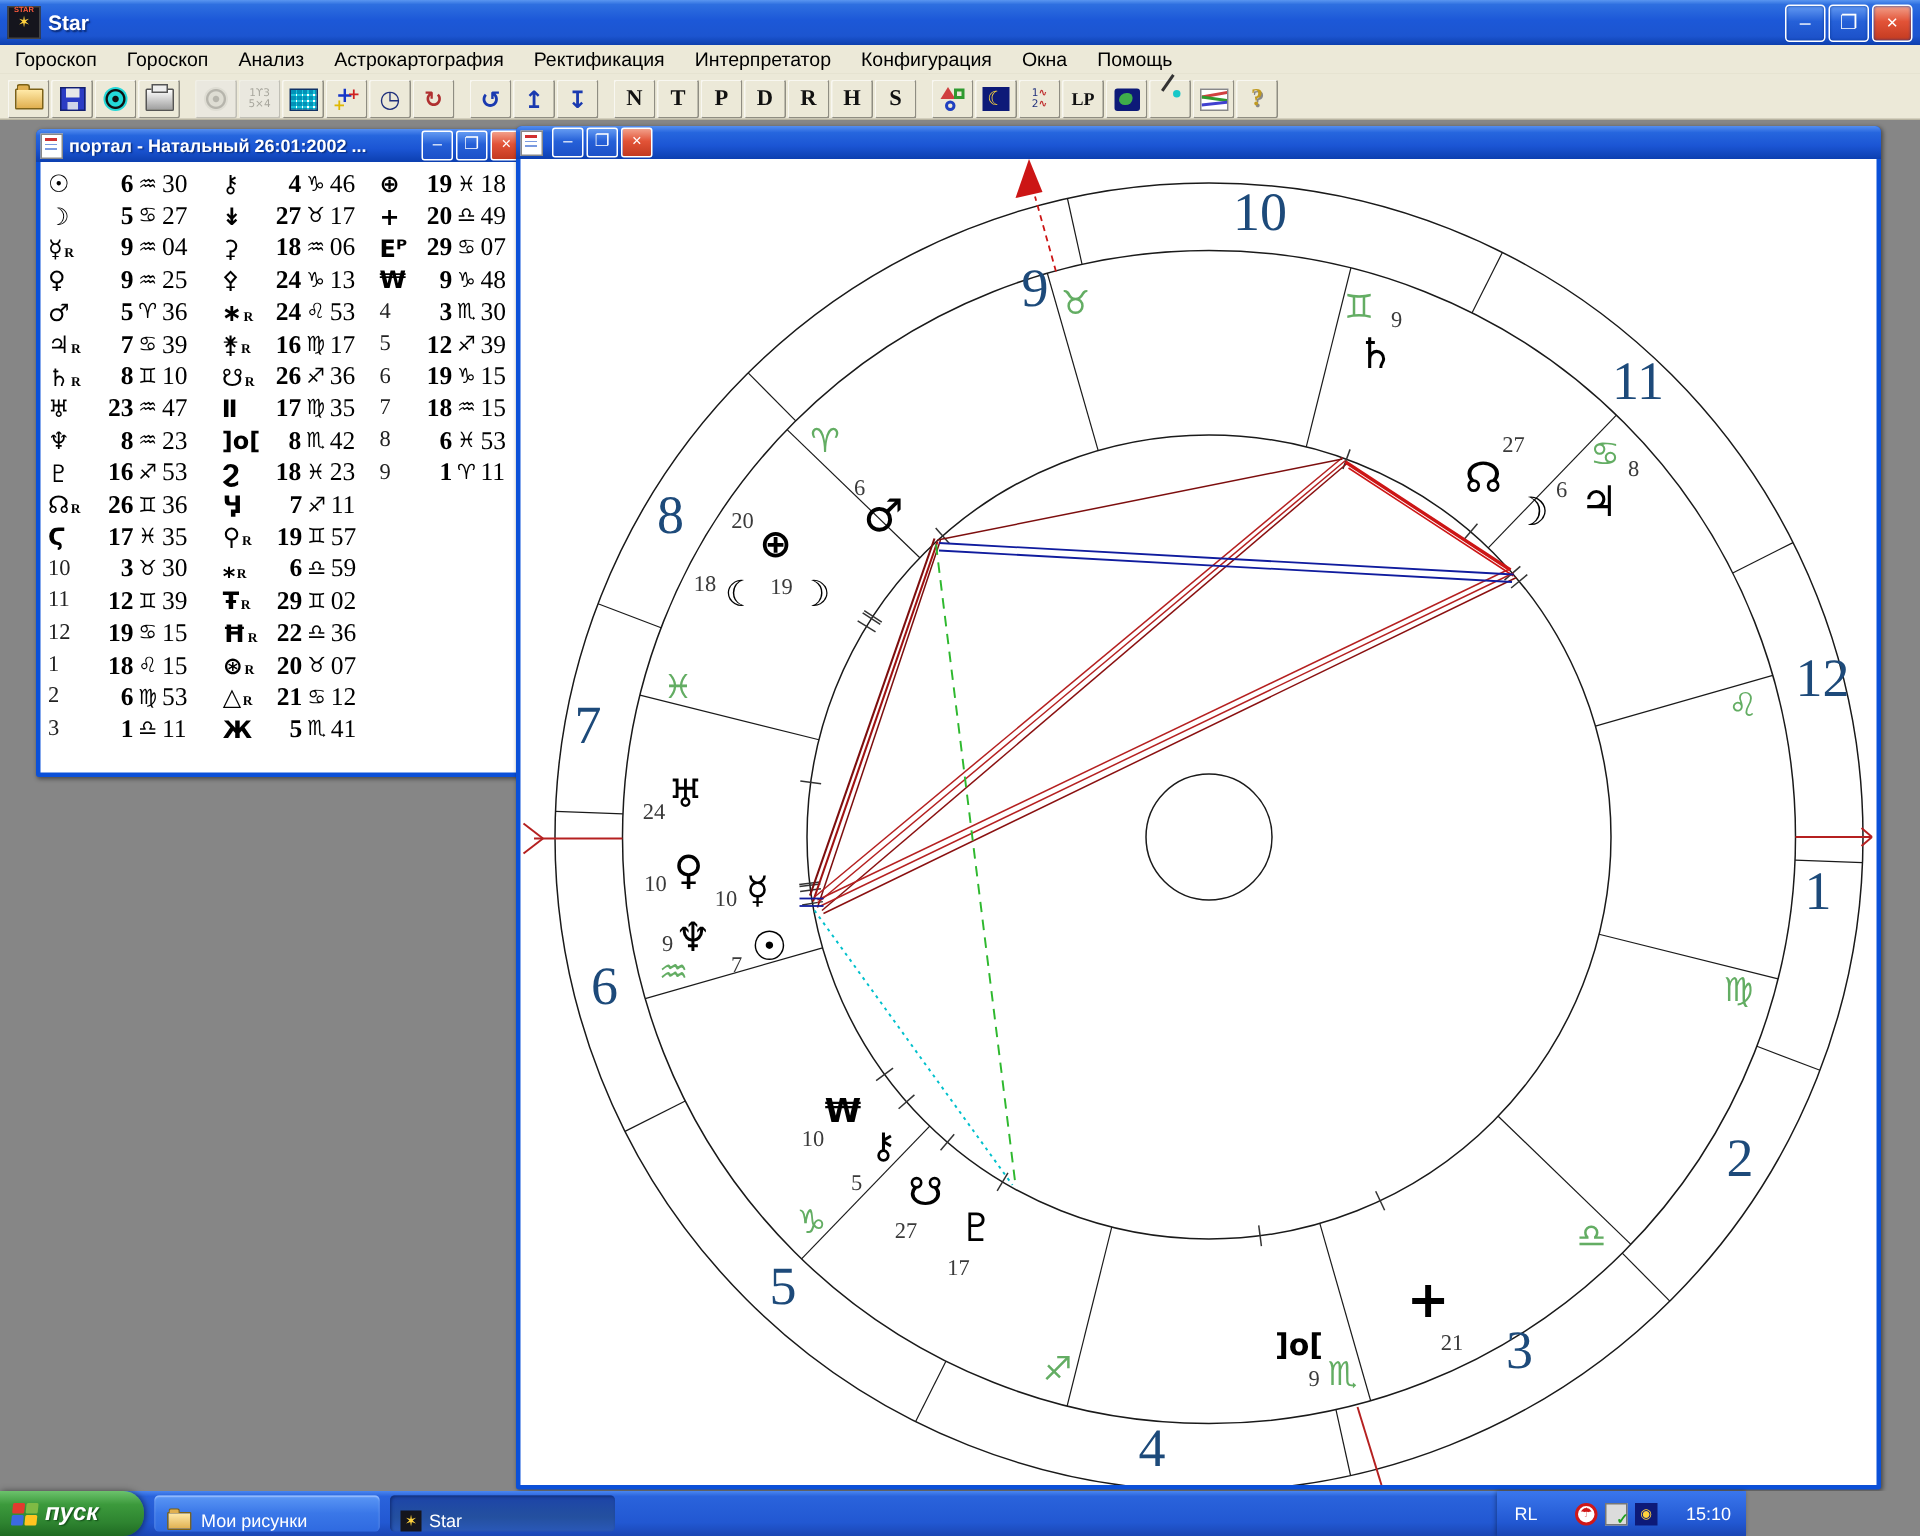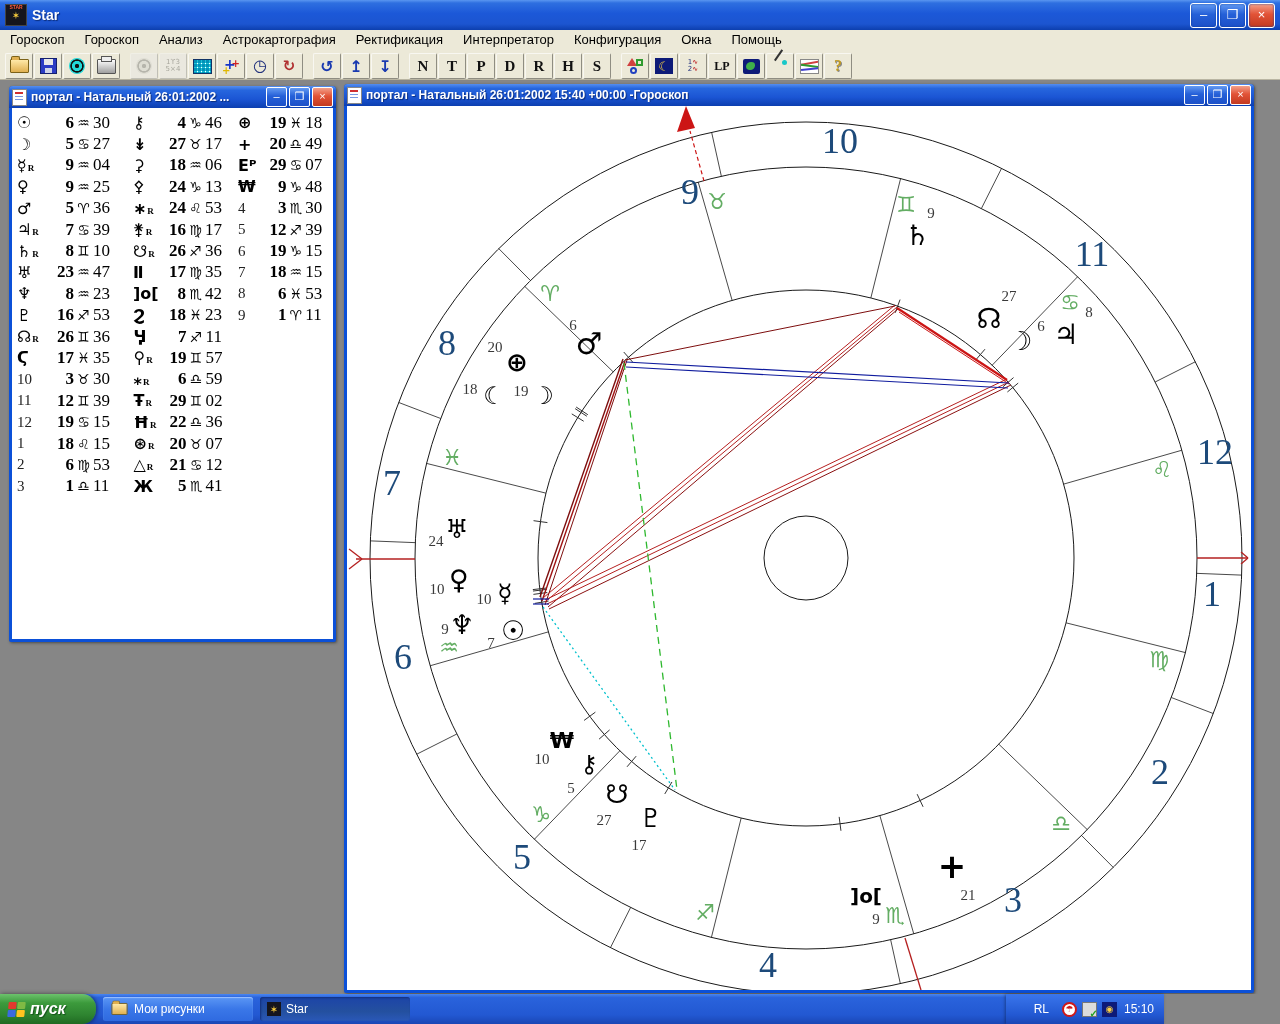--- a/index.html
+++ b/index.html
@@ -114,26 +114,26 @@
 
   
   .taskbar{position:absolute;bottom:0;left:0;width:1164px;height:30px;
     background:linear-gradient(180deg,#4a86f0 0%,#2a63dc 12%,#2258d2 70%,#1a46b4 100%);display:flex;align-items:center}
   .startbtn{height:30px;width:96px;border-radius:0 14px 14px 0;display:flex;align-items:center;gap:5px;padding-left:8px;box-sizing:border-box;
     background:linear-gradient(180deg,#6cc26c 0%,#3c9a3c 30%,#2e8430 70%,#1f6a22 100%);box-shadow:1px 0 4px rgba(0,0,0,.5)}
   .startbtn .lbl{color:#fff;font-weight:bold;font-style:italic;font-size:16px;text-shadow:1px 1px 1px #14521a}
   .flag{display:grid;grid-template-columns:8px 8px;grid-template-rows:7px 7px;gap:1px;transform:skew(-6deg)}
   .flag i{border-radius:1px}
   .flag .f1{background:#e23a2e}.flag .f2{background:#7fba44}.flag .f3{background:#3b6ae0}.flag .f4{background:#ffc420}
-  .taskbtn{height:24px;margin-left:7px;min-width:150px;display:flex;align-items:center;gap:5px;padding:0 7px;border-radius:3px;
+  .taskbtn{height:24px;margin-left:7px;min-width:150px;display:flex;align-items:flex-end;gap:5px;padding:0 7px;border-radius:3px;
     color:#fff;font-size:12px;box-sizing:border-box}
   .taskbtn.normal{background:linear-gradient(180deg,#5b97f5,#3a77e8 50%,#2f6ae0);box-shadow:inset 0 1px 1px #9cc0ff}
   .taskbtn.pressed{background:linear-gradient(180deg,#1c44a8,#24509f 60%,#2a58b8);box-shadow:inset 1px 1px 2px #12307c}
   .ti-star{width:14px;height:14px;background:#15151d;display:flex;align-items:center;justify-content:center;color:#ffd23e;font-size:10px;flex:none}
-  .tray{margin-left:auto;height:30px;display:flex;align-items:center;gap:7px;padding:0 10px 0 28px;
+  .tray{margin-left:auto;height:30px;display:flex;align-items:center;gap:19px;padding:0 10px 0 12px;
     background:linear-gradient(180deg,#3a76ec 0%,#2258d2 70%,#1a46b4 100%);box-shadow:-1px 0 3px rgba(0,0,0,.35)}
   .tray .lang{color:#fff;font-size:12px;margin-right:6px}
   .tray .clock{color:#fff;font-size:12px}
   .tray-ico{width:15px;height:15px;display:flex;align-items:center;justify-content:center;font-size:11px}
   .t-avira{background:#fff;border-radius:50%;color:#fff;position:relative;border:2px solid #d01818;box-sizing:border-box}
   .t-avira:before{content:"☂";color:#d01818;font-size:9px;line-height:9px;font-family:"DejaVu Sans",sans-serif}
   .t-net{background:#dcdcdc;border:1px solid #777;position:relative;box-sizing:border-box}
   .t-net:before{content:"✓";position:absolute;right:-2px;bottom:-3px;color:#1fa01f;font-weight:bold;font-size:10px}
   .t-wifi{background:#0d1a78;color:#ffd23e;font-size:9px}
 </style>
@@ -260,21 +260,21 @@
         <i class="l3"></i>
       </span>
     </span>
     <span class="tb">
       <span class="i-help">?</span>
     </span>
   </div>
 
 <div class="mdi">
 
-  <div class="child" id="leftwin" style="left:9px;top:6px;width:327px;height:556px">
+  <div class="child" id="leftwin" style="left:24px;top:6px;width:327px;height:432px">
     <div class="ctitle">
       <span class="doc-icon"></span>
       <span class="txt">портал - Натальный 26:01:2002  ...</span>
       <span class="cb">–</span>
       <span class="cb">❐</span>
       <span class="cb close">×</span>
     </div>
     <div class="cbody">
       <div id="ptable">
           <div class="trow">
@@ -702,21 +702,20 @@
             </span>
             <span class="cell c3"></span>
           </div>
         </div>
     </div>
   </div>
 
   <div class="child" id="chartwin" style="left:344px;top:4px;width:910px;height:909px">
     <div class="ctitle">
       <span class="doc-icon"></span>
-      <span class="txt">портал - Натальный 26:01:2002  15:40 +00:00 -Гороскоп</span>
       <span class="cb">–</span>
       <span class="cb">❐</span>
       <span class="cb close">×</span>
     </div>
     <div class="cbody">
       <svg id="wheel" width="904" height="884" viewBox="347 106 904 884">
           <circle cx="806" cy="558" r="436" fill="none" stroke="#1a1a1a" stroke-width="1"></circle>
           <circle cx="806" cy="558" r="391" fill="none" stroke="#1a1a1a" stroke-width="1"></circle>
           <circle cx="806" cy="558" r="268" fill="none" stroke="#1a1a1a" stroke-width="1"></circle>
           <circle cx="806" cy="558" r="42" fill="none" stroke="#1a1a1a" stroke-width="1"></circle>

